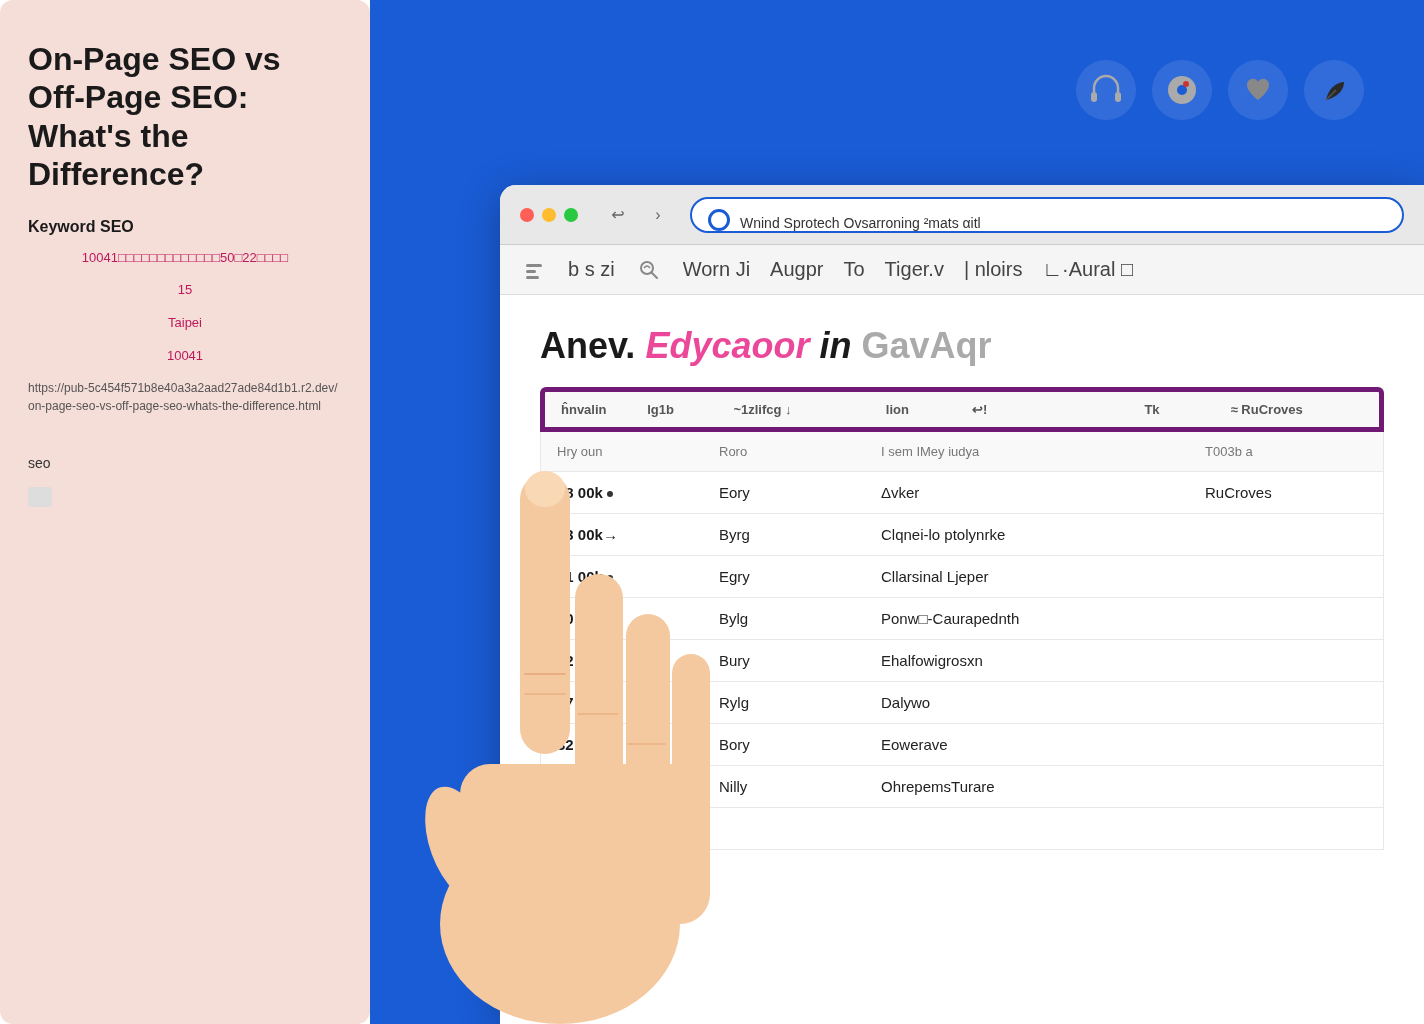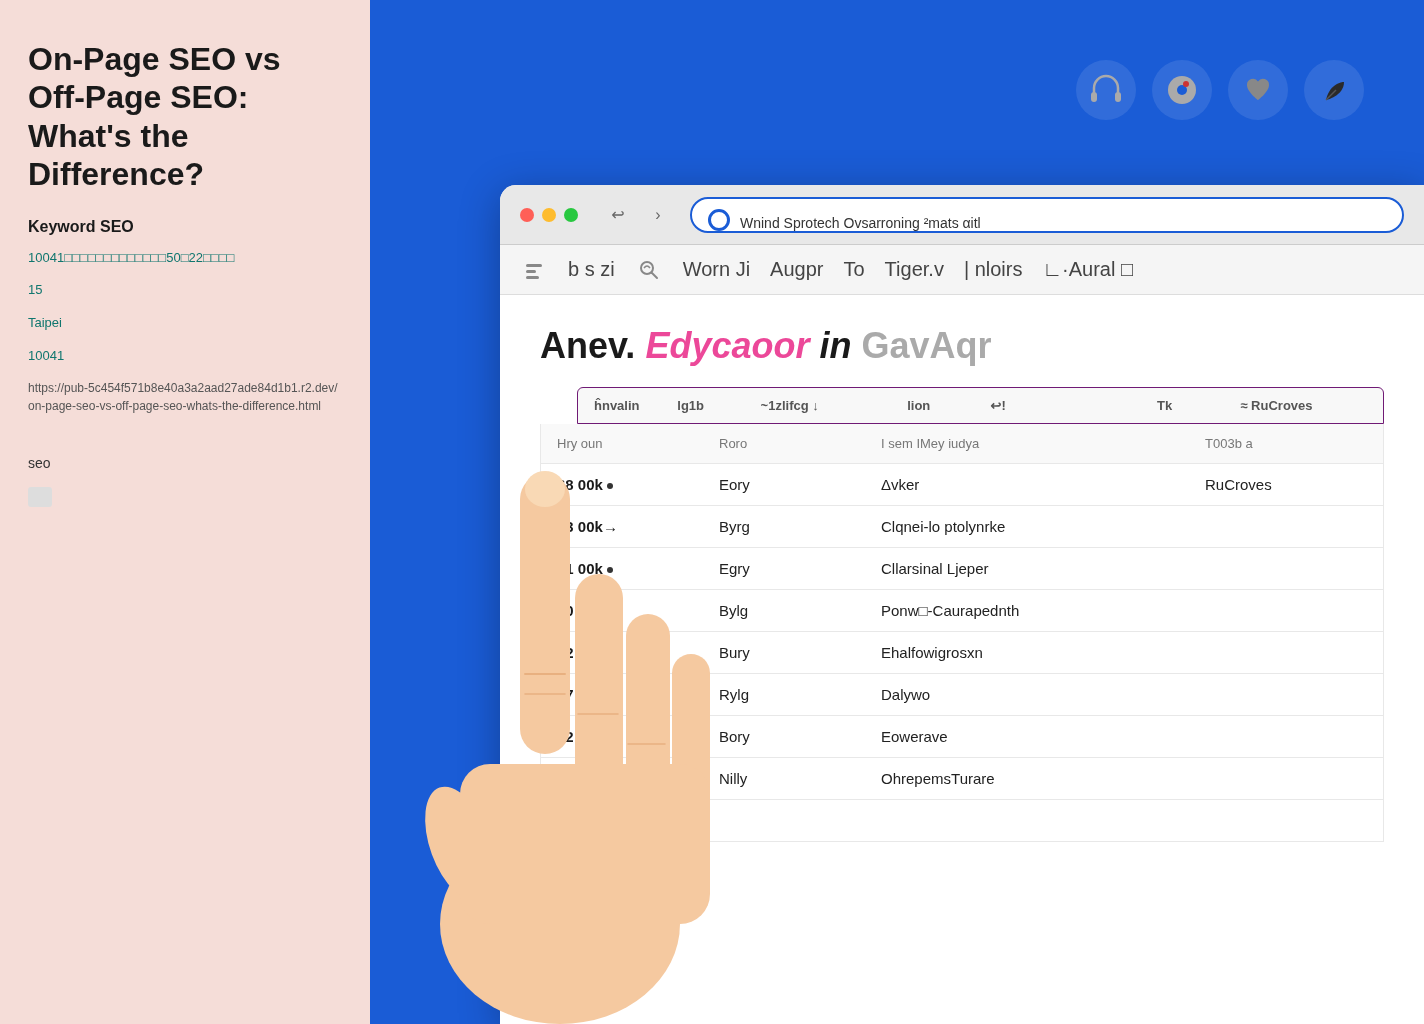--- a/index.html
+++ b/index.html
@@ -14,41 +14,43 @@
     
     .sidebar {
       width: 370px;
       min-width: 370px;
       background: #f5ddd8;
       height: 1024px;
       padding: 40px 28px;
       display: flex;
       flex-direction: column;
       gap: 12px;
+      border-radius: 13px;
     }
 
     .sidebar-title {
       font-size: 32px;
       font-weight: 700;
       color: #1a1a1a;
       line-height: 1.2;
       margin-bottom: 8px;
     }
 
     .sidebar-category {
       font-size: 16px;
       font-weight: 600;
       color: #1a1a1a;
       margin-top: 4px;
     }
 
     .sidebar-meta {
       font-size: 13px;
-      color: #0f766e;
+      color: #be185d;
       line-height: 1.6;
+      text-align: center;
     }
 
     .sidebar-url {
       font-size: 12px;
       color: #555;
       word-break: break-all;
       line-height: 1.5;
     }
 
     .sidebar-tag {
@@ -200,28 +202,27 @@
       font-size: 36px;
       font-weight: 700;
       color: #1a1a1a;
       margin-bottom: 20px;
     }
 
     .table-header {
       display: flex;
       align-items: center;
       background: #f8f8f8;
-      border: 1px solid #701a75;
+      border: 5px solid #701a75;
       border-radius: 6px 6px 0 0;
       padding: 10px 16px;
       gap: 20px;
       font-size: 13px;
       color: #555;
       font-weight: 600;
-      margin-left: 37px;
     }
 
     .th-item {
       flex: 1;
       white-space: nowrap;
     }
 
     .th-item.wide { flex: 2; }
 
     .table-row {

